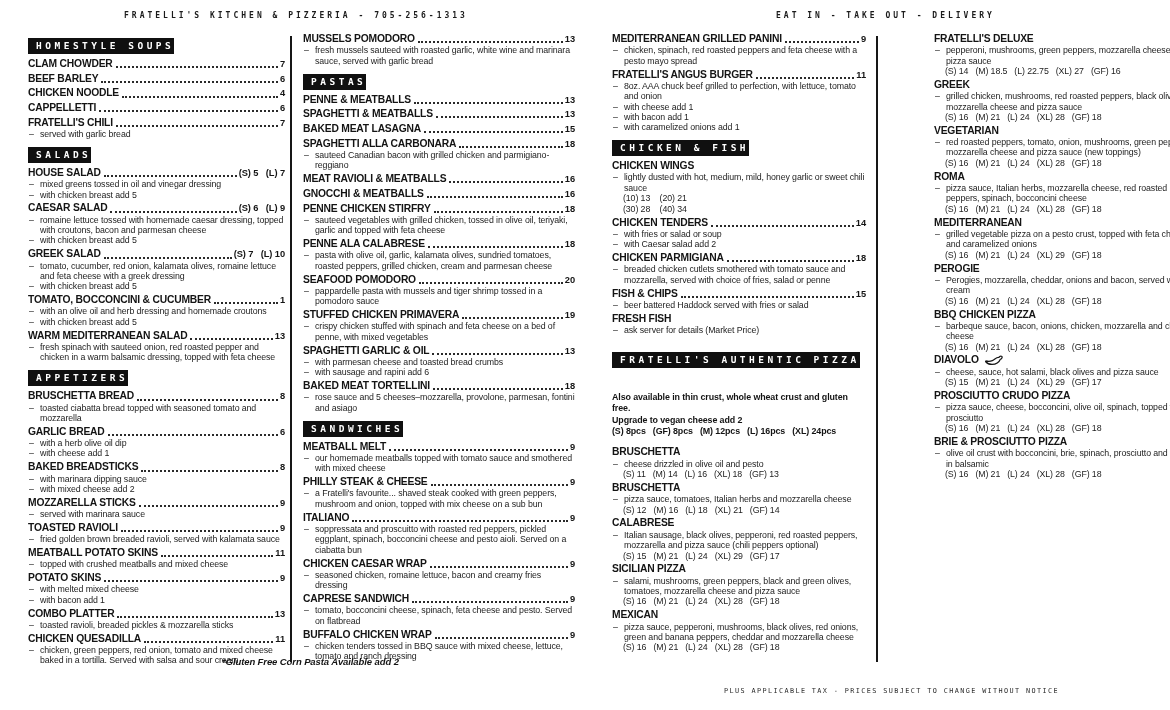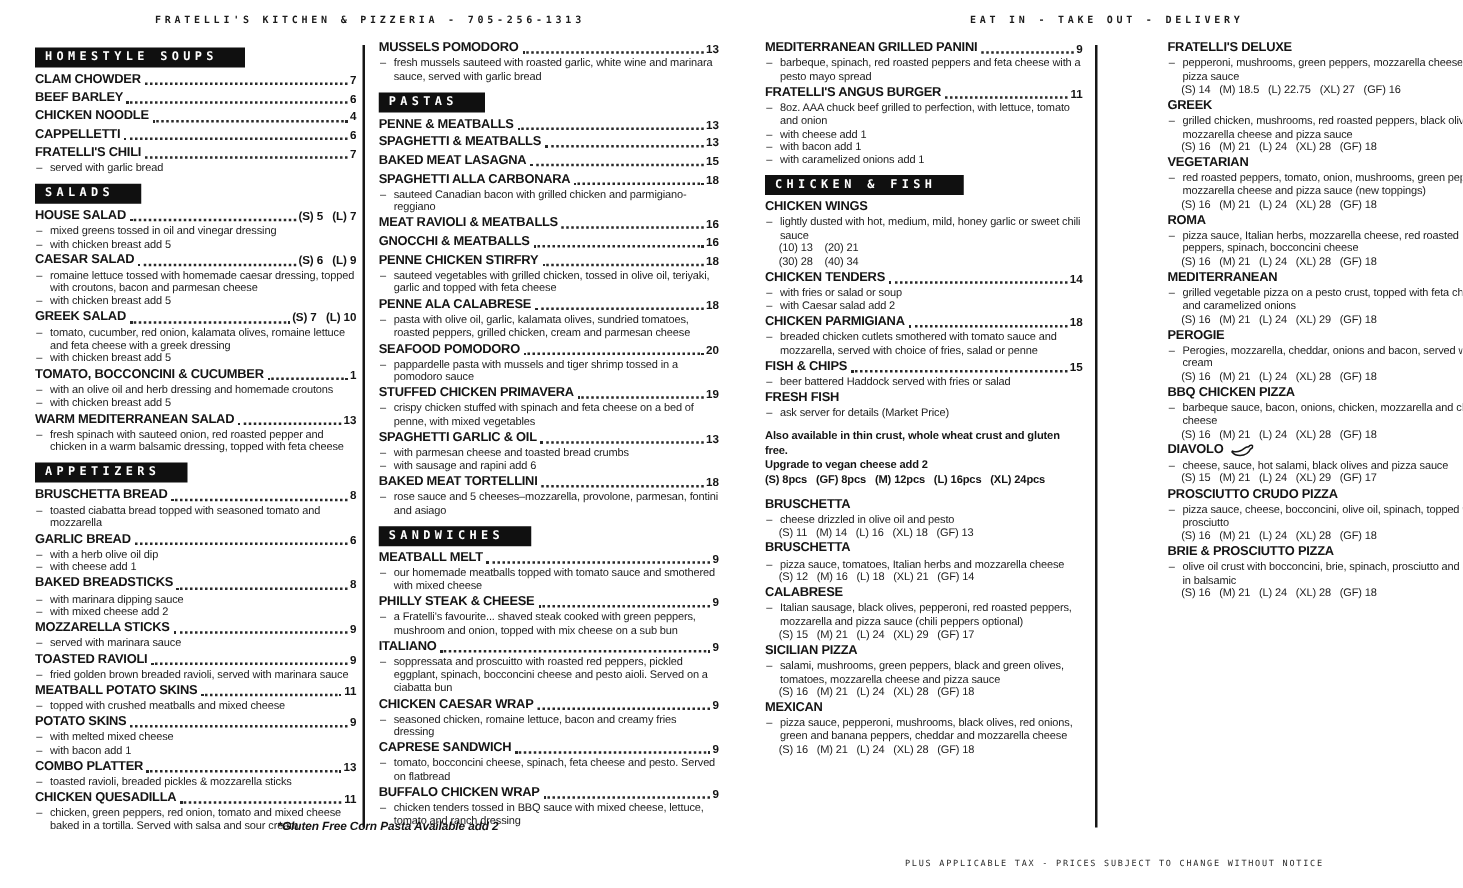--- a/index.html
+++ b/index.html
@@ -12,33 +12,33 @@
   .vdivider{position:absolute;top:36px;width:2px;height:626px;background:#161616;}
   #div-0{left:290px;}
   #div-1{left:876px;}
   .col{position:absolute;top:33px;}
   #col-0{left:28px;width:257px;}
   #col-1{left:303px;width:272px;}
   #col-2{left:612px;width:254px;}
   #col-3{left:934px;width:268px;}
   .section-badge{display:inline-block;background:#101010;color:#fff;
         font-family:"DejaVu Sans Mono",monospace;font-size:9.5px;font-weight:bold;
-        letter-spacing:3.5px;padding:2px 22px 3px 8px;margin:5px 0 4px;white-space:nowrap;}
+        letter-spacing:3.5px;padding:2px 0 3px 8px;margin:5px 0 4px;white-space:nowrap;}
   .section-badge.wide{margin-top:14px;}
   .item{margin-bottom:2.5px;}
   .row{display:flex;align-items:flex-end;}
   .name{font-weight:bold;font-size:10.3px;line-height:12.2px;letter-spacing:-0.2px;white-space:nowrap;text-align:right;}
   .dots{flex:1 1 auto;min-width:8px;border-bottom:2px dotted #2a2a2a;margin:0 2px 2px 3px;}
   .price{font-weight:bold;font-size:9.3px;line-height:12.2px;white-space:pre;letter-spacing:-0.1px;}
   .sub{display:flex;font-size:8.8px;line-height:10.4px;letter-spacing:-0.1px;color:#1c1c1c;}
   .dash{flex:0 0 11px;padding-left:1px;}
   .subtext{flex:1;}
   .sub.nodash{padding-left:11px;}
   .sub.nodash .subtext{white-space:pre-wrap;}
-  .intro-block{margin:8px 0 9px;}
+  .intro-block{margin:20px 0 9px;}
   .intro{font-size:8.9px;line-height:11.4px;font-weight:bold;letter-spacing:-0.1px;white-space:pre-wrap;}
   .pepper{margin:0 0 1px 5px;flex:0 0 auto;}
   #ftr-left{position:absolute;left:222px;top:656px;font-size:9.5px;font-style:italic;
         font-weight:bold;letter-spacing:-0.1px;}
   #ftr-right{position:absolute;left:724px;top:687px;font-family:"DejaVu Sans Mono",monospace;
         font-size:6.8px;font-weight:normal;letter-spacing:1.4px;color:#2a2a2a;white-space:nowrap;}
 </style>
 </head>
 <body>
 
@@ -198,21 +198,21 @@
           <span class="subtext">served with marinara sauce</span>
         </div>
       </div><div class="item">
         <div class="row">
           <span class="name">TOASTED RAVIOLI</span>
           <span class="dots"></span>
           <span class="price">9</span>
         </div>
         <div class="sub">
           <span class="dash">–</span>
-          <span class="subtext">fried golden brown breaded ravioli, served with marinara sauce</span>
+          <span class="subtext">fried golden brown breaded ravioli, served with kalamata sauce</span>
         </div>
       </div><div class="item">
         <div class="row">
           <span class="name">MEATBALL POTATO SKINS</span>
           <span class="dots"></span>
           <span class="price">11</span>
         </div>
         <div class="sub">
           <span class="dash">–</span>
           <span class="subtext">topped with crushed meatballs and mixed cheese</span>
@@ -428,21 +428,21 @@
         </div>
       </div></div>
   <div class="col" id="col-2"><div class="item">
         <div class="row">
           <span class="name">MEDITERRANEAN GRILLED PANINI</span>
           <span class="dots"></span>
           <span class="price">9</span>
         </div>
         <div class="sub">
           <span class="dash">–</span>
-          <span class="subtext">barbeque, spinach, red roasted peppers and feta cheese with a pesto mayo spread</span>
+          <span class="subtext">chicken, spinach, red roasted peppers and feta cheese with a pesto mayo spread</span>
         </div>
       </div><div class="item">
         <div class="row">
           <span class="name">FRATELLI'S ANGUS BURGER</span>
           <span class="dots"></span>
           <span class="price">11</span>
         </div>
         <div class="sub">
           <span class="dash">–</span>
           <span class="subtext">8oz. AAA chuck beef grilled to perfection, with lettuce, tomato and onion</span>
@@ -508,21 +508,21 @@
           <span class="subtext">beer battered Haddock served with fries or salad</span>
         </div>
       </div><div class="item">
         <div class="row">
           <span class="name">FRESH FISH</span>
         </div>
         <div class="sub">
           <span class="dash">–</span>
           <span class="subtext">ask server for details (Market Price)</span>
         </div>
-      </div><div class="intro-block">
+      </div><div class="section-badge wide">FRATELLI'S AUTHENTIC PIZZA</div><div class="intro-block">
         <div class="intro">Also available in thin crust, whole wheat crust and gluten free.</div>
         <div class="intro">Upgrade to vegan cheese add 2</div>
         <div class="intro">(S) 8pcs   (GF) 8pcs   (M) 12pcs   (L) 16pcs   (XL) 24pcs</div>
       </div><div class="item">
         <div class="row">
           <span class="name">BRUSCHETTA</span>
         </div>
         <div class="sub">
           <span class="dash">–</span>
           <span class="subtext">cheese drizzled in olive oil and pesto</span>

